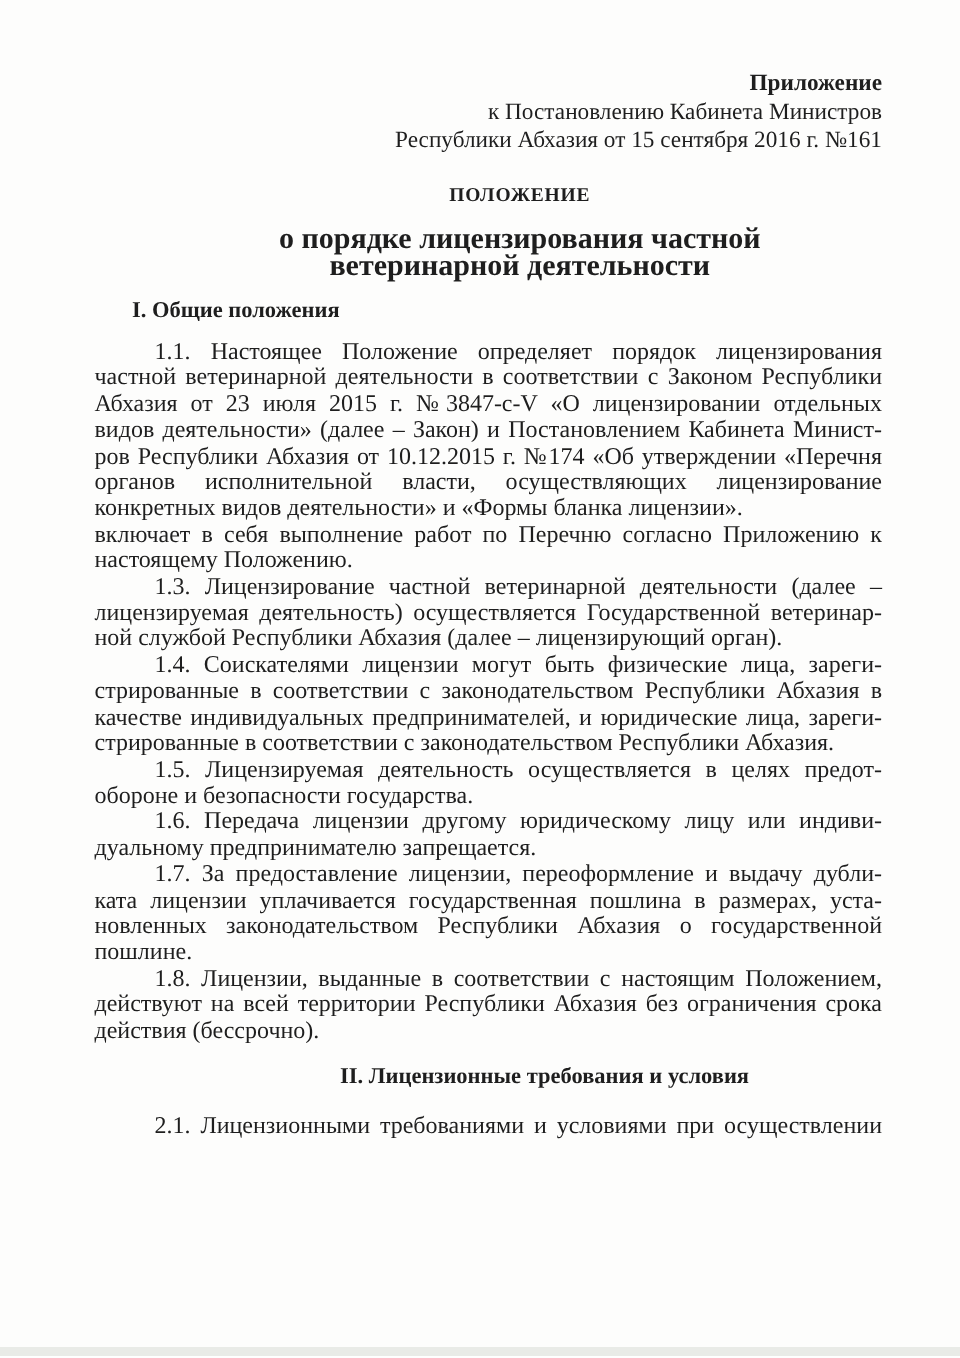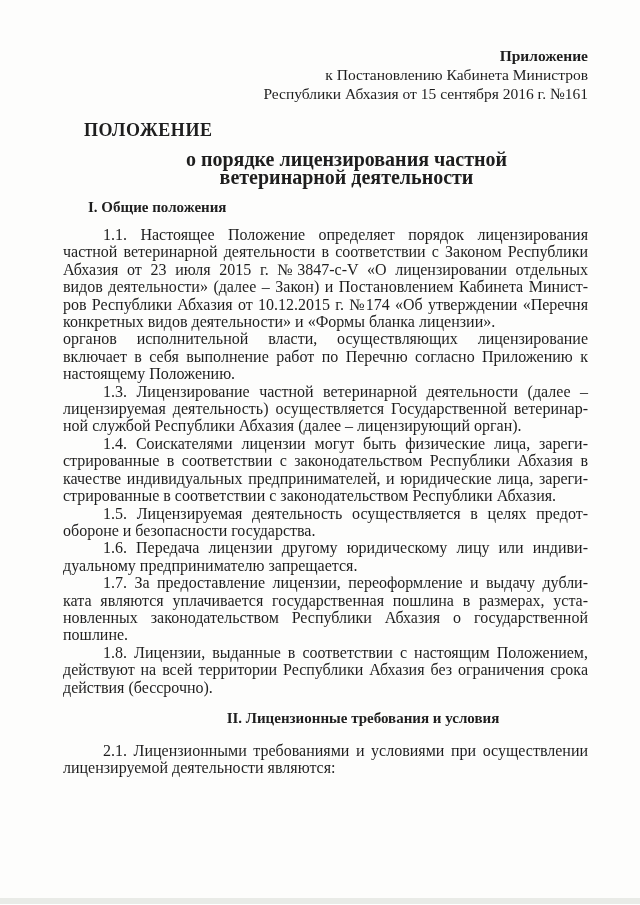--- a/index.html
+++ b/index.html
@@ -23,22 +23,23 @@
     text-align: right;
     font-size: 15.5px;
     line-height: 19px;
   }
   .doc-header .hline { white-space: nowrap; }
   .doc-header .bold { font-weight: bold; }
 
   
   .doc-title {
     margin-top: 16px;
+    text-align: center;
     font-weight: bold;
-    font-size: 18px;
+    font-size: 13px;
     line-height: 22px;
     letter-spacing: 0.5px;
     position: relative;
     left: 21px;
   }
   .doc-subtitle {
     margin-top: 9px;
     text-align: center;
     font-weight: bold;
     font-size: 20px;
@@ -103,22 +104,22 @@
   <div id="doc-body">
       <div class="section" data-idx="0">
         <div class="section-heading">I. Общие положения</div>
         <div class="section-body">
           <div class="para">
             <div class="line first">1.1. Настоящее Положение определяет порядок лицензирования</div>
             <div class="line">частной ветеринарной деятельности в соответствии с Законом Республики</div>
             <div class="line">Абхазия от 23 июля 2015 г. №3847-с-V «О лицензировании отдельных</div>
             <div class="line">видов деятельности» (далее – Закон) и Постановлением Кабинета Минист-</div>
             <div class="line">ров Республики Абхазия от 10.12.2015 г. №174 «Об утверждении «Перечня</div>
+            <div class="line">органов исполнительной власти, осуществляющих лицензирование</div>
             <div class="line last">конкретных видов деятельности» и «Формы бланка лицензии».</div>
-            <div class="line">органов исполнительной власти, осуществляющих лицензирование</div>
           </div>
           <div class="para">
             <div class="line">включает в себя выполнение работ по Перечню согласно Приложению к</div>
             <div class="line last">настоящему Положению.</div>
           </div>
           <div class="para">
             <div class="line first">1.3. Лицензирование частной ветеринарной деятельности (далее –</div>
             <div class="line">лицензируемая деятельность) осуществляется Государственной ветеринар-</div>
             <div class="line last">ной службой Республики Абхазия (далее – лицензирующий орган).</div>
           </div>
@@ -131,36 +132,35 @@
           <div class="para">
             <div class="line first">1.5. Лицензируемая деятельность осуществляется в целях предот-</div>
             <div class="line last">обороне и безопасности государства.</div>
           </div>
           <div class="para">
             <div class="line first">1.6. Передача лицензии другому юридическому лицу или индиви-</div>
             <div class="line last">дуальному предпринимателю запрещается.</div>
           </div>
           <div class="para">
             <div class="line first">1.7. За предоставление лицензии, переоформление и выдачу дубли-</div>
-            <div class="line">ката являются уплачивается государственная пошлина в размерах, уста-</div>
+            <div class="line">ката лицензии уплачивается государственная пошлина в размерах, уста-</div>
             <div class="line">новленных законодательством Республики Абхазия о государственной</div>
             <div class="line last">пошлине.</div>
           </div>
           <div class="para">
             <div class="line first">1.8. Лицензии, выданные в соответствии с настоящим Положением,</div>
             <div class="line">действуют на всей территории Республики Абхазия без ограничения срока</div>
             <div class="line last">действия (бессрочно).</div>
           </div>
         </div>
       </div>
       <div class="section" data-idx="1">
         <div class="section-heading">II. Лицензионные требования и условия</div>
         <div class="section-body">
           <div class="para">
             <div class="line first">2.1. Лицензионными требованиями и условиями при осуществлении</div>
-            <div class="line last">лицензируемой деятельности являются:</div>
           </div>
         </div>
       </div>
     </div>
 
   <div class="scan-edge"></div>
 </div>
 
 </body></html>

